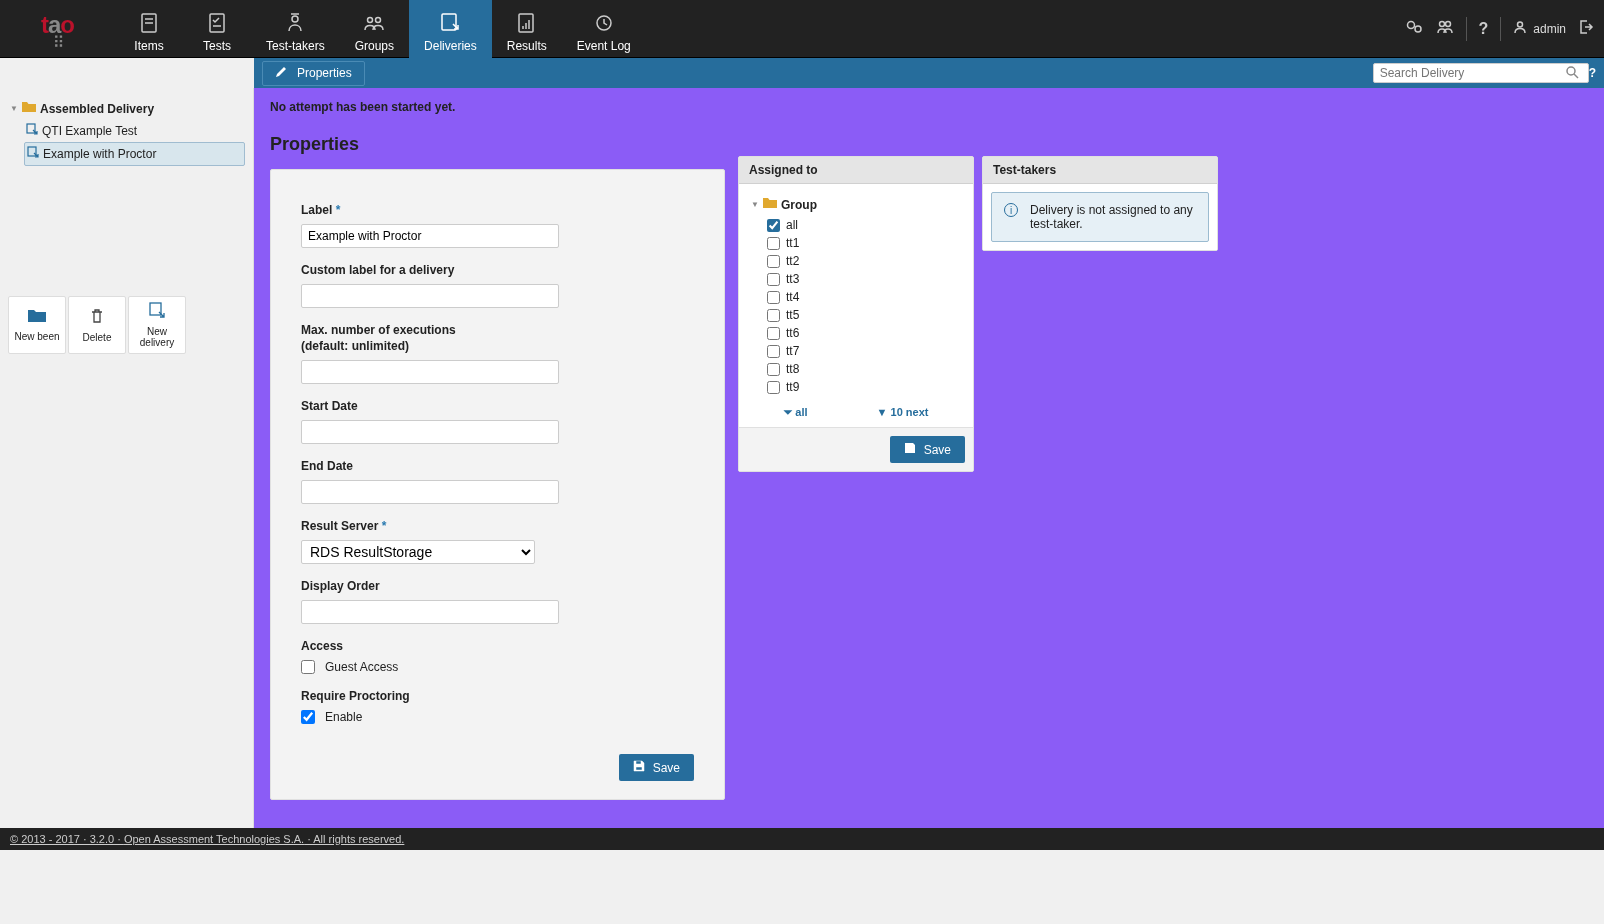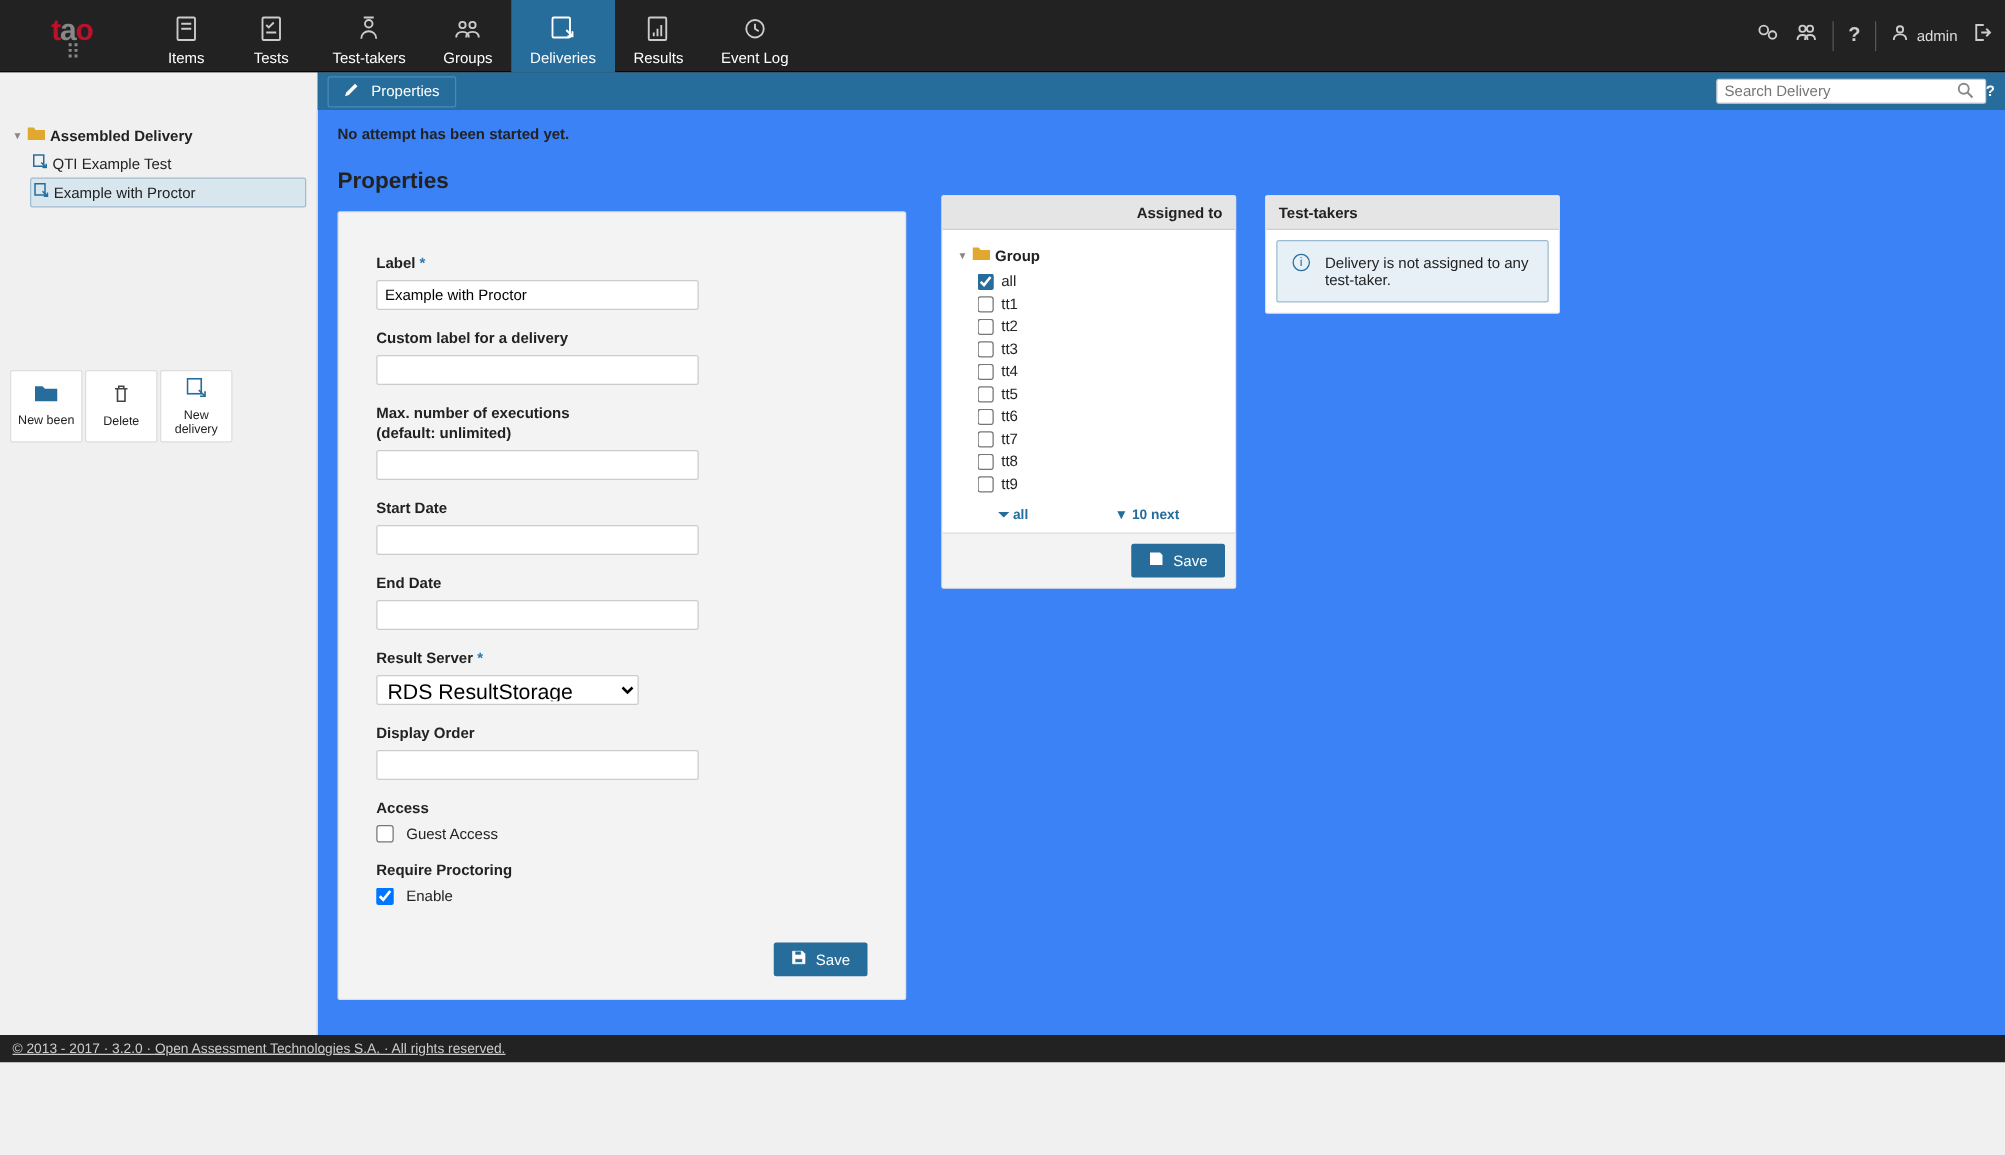--- a/index.html
+++ b/index.html
@@ -50,39 +50,39 @@
 .tree-children { margin-left:16px;}
 .tree-file .tree-label {font-weight:normal;}
 
 .sidebar-actions { display:flex; gap:2px; margin-top:130px;}
 .side-action { background:#fff; border:1px solid #ddd; border-radius:2px; width:58px; height:58px; display:flex; flex-direction:column; align-items:center; justify-content:center; text-align:center; font-size:10px; color:#222; cursor:pointer; padding:4px;}
 .side-action .sa-icon { font-size:16px; color:#266d9c; margin-bottom:4px;}
 .side-action.delete .sa-icon { color:#444;}
 .side-action .sa-label { line-height:11px;}
 
 
-.main { flex:1; background:#3b82f6; padding:12px 14px 20px 16px; display:flex; gap:23px; align-items:flex-start; min-height:740px;}
+.main { flex:1; background:#8b5cf6; padding:12px 14px 20px 16px; display:flex; gap:8px; align-items:flex-start; min-height:740px;}
 .main-left { width:460px;}
 .no-attempt { font-weight:bold; font-size:12px; margin-bottom:20px;}
 .props-title { font-size:18px; font-weight:bold; margin-bottom:14px;}
 .panel { background:#f3f3f3; border:1px solid #e0e0e0; border-radius:2px; padding:32px 30px 18px; width:455px;}
 .form-row { margin-bottom:14px;}
 .form-label { font-weight:bold; font-size:12px; display:block; margin-bottom:6px; line-height:16px;}
 .form-label .req { color:#2a7ab0;}
 .form-input { width:258px; height:24px; border:1px solid #ccc; border-radius:2px; padding:3px 6px; font-size:12px; background:#fff;}
-.form-select { width:210px; height:24px; border:1px solid #ccc; border-radius:2px; background:#fff; font-size:17px; padding:2px 4px;}
+.form-select { width:234px; height:24px; border:1px solid #ccc; border-radius:2px; background:#fff; font-size:14px; padding:2px 4px;}
 .chk-row { display:flex; align-items:center; margin-top:6px;}
 .chk-row input { margin-right:10px; width:14px; height:14px;}
 .panel .save-row { text-align:right; margin-top:30px;}
 .btn-save { background:#266d9c; color:#fff; border:none; padding:6px 14px; border-radius:2px; cursor:pointer; display:inline-flex; align-items:center; font-size:12px;}
 .btn-save .disk-icon { margin-right:8px;}
 
 
 .panel-mid { background:#f3f3f3; border:1px solid #e0e0e0; border-radius:2px; width:236px; margin-top:56px;}
-.panel-mid .panel-head { background:#e5e5e5; padding:6px 10px; font-weight:bold; border-bottom:1px solid #d0d0d0; font-size:12px;text-align:right;}
+.panel-mid .panel-head { background:#e5e5e5; padding:6px 10px; font-weight:bold; border-bottom:1px solid #d0d0d0; font-size:12px;}
 .panel-mid .panel-body { background:#fff; padding:10px 10px 8px;}
 .assign-tree .tree-node { line-height:18px;}
 .assign-children { margin-left:18px;}
 .assign-item { display:flex; align-items:center; line-height:18px;}
 .assign-item input { margin-right:6px; accent-color:#266d9c;}
 .assign-paging { display:flex; justify-content:space-around; color:#266d9c; font-weight:bold; font-size:11px; margin-top:10px;}
 .assign-paging span { cursor:pointer;}
 .panel-mid .panel-foot { padding:8px; text-align:right; background:#f3f3f3; border-top:1px solid #e0e0e0;}
 
 

